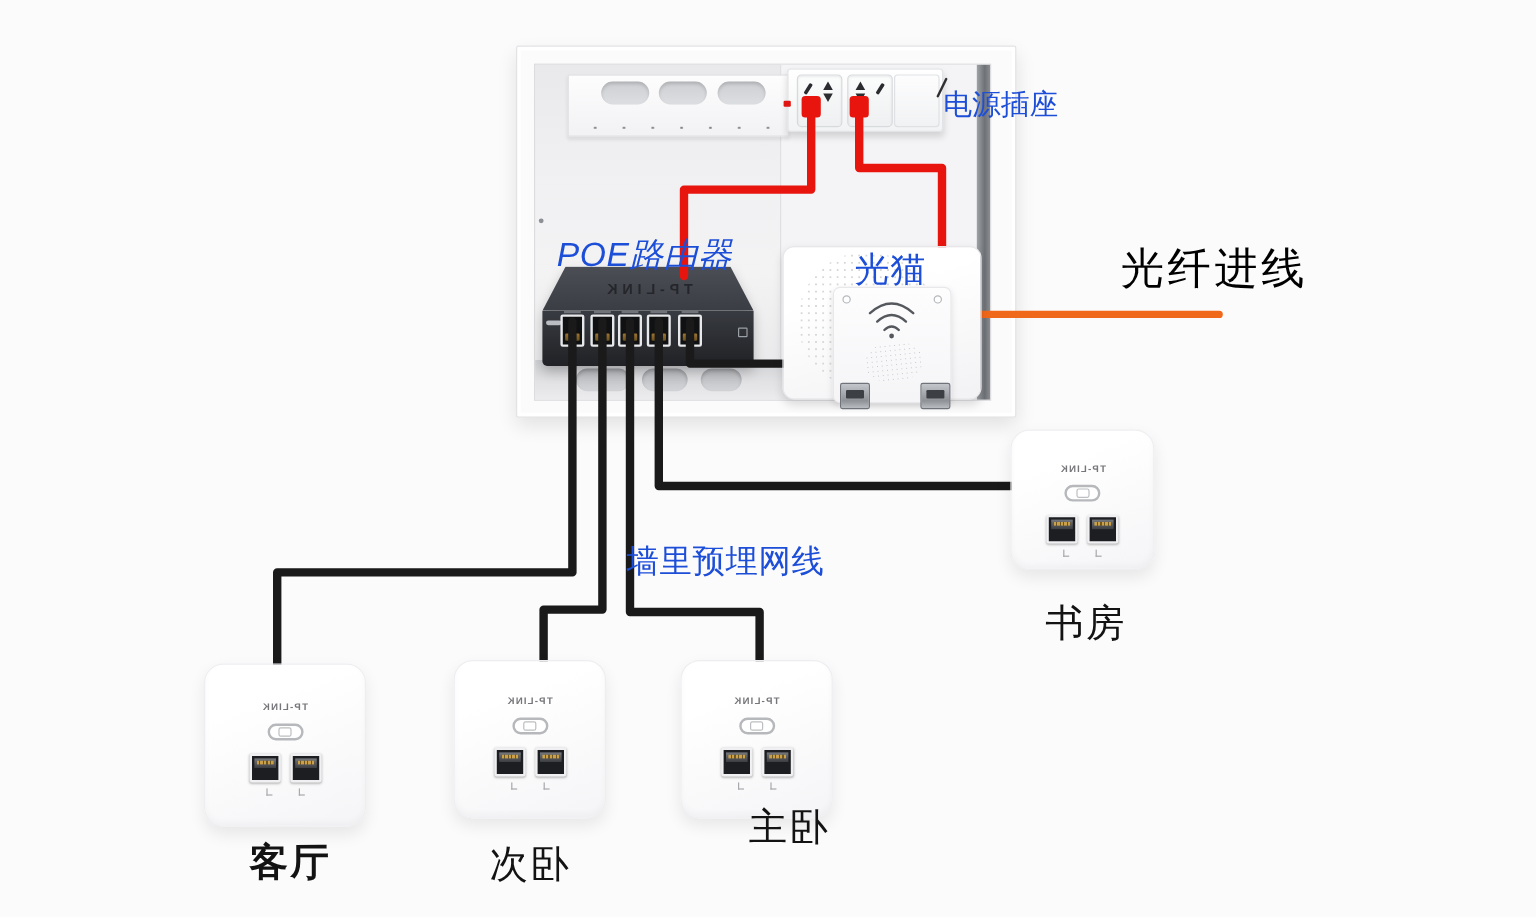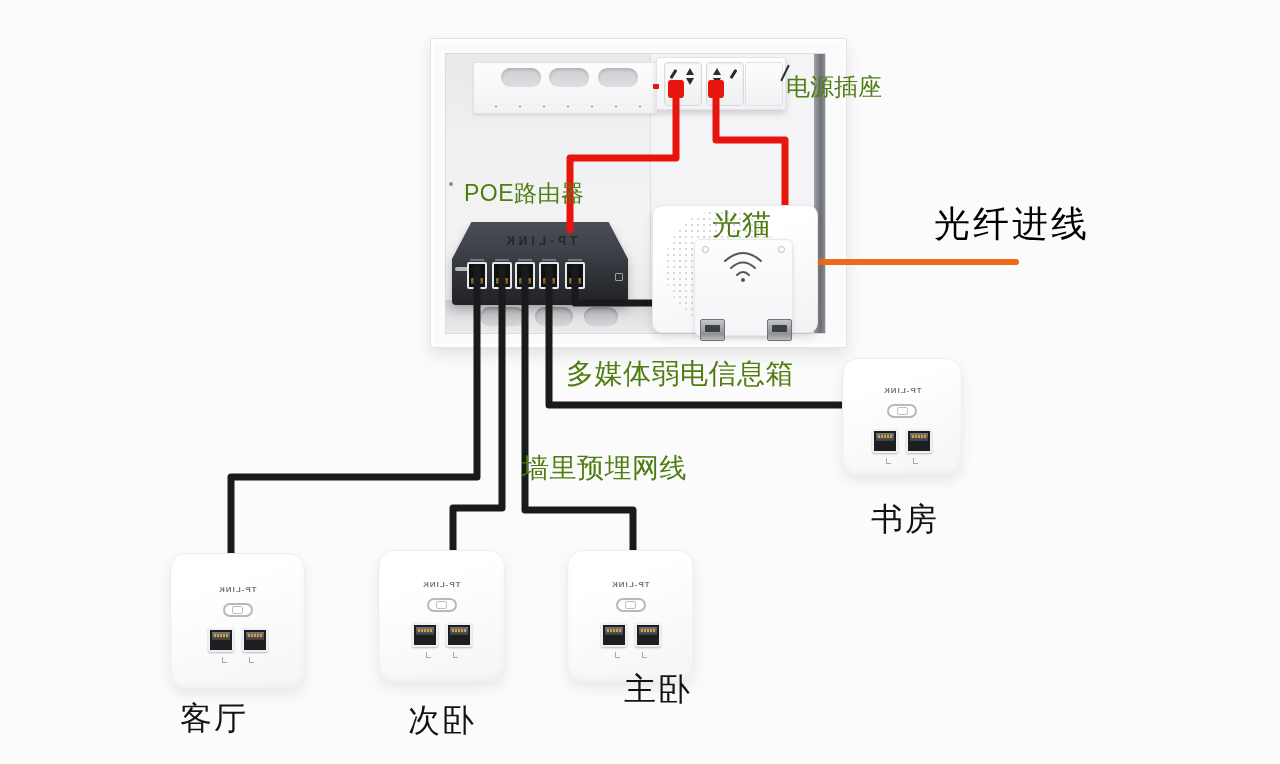--- a/index.html
+++ b/index.html
@@ -169,23 +169,23 @@
     box-sizing:border-box;box-shadow:0 1px 2px rgba(0,0,0,.25);position:relative;
   }
   .rj45::before{content:"";position:absolute;left:2px;right:2px;top:2px;height:8px;
     background:linear-gradient(180deg,#75787d,#3b3d41);}
   .rj45::after{content:"";position:absolute;left:4px;right:4px;top:4px;height:3px;
     background:repeating-linear-gradient(90deg,#caa14a 0 2px,#6f571f 2px 3px);}
   .pnums{margin-top:5px;display:flex;gap:22px;}
   .pnums i{display:block;width:4px;height:5px;border-left:1px solid #a9a9ad;border-bottom:1px solid #a9a9ad;}
 
   
-  .lbl{position:absolute;color:#4d7c0f;font-weight:500;white-space:nowrap;}
+  .lbl{position:absolute;color:#1d4ed8;font-weight:500;white-space:nowrap;}
   .lbl-socket{left:786px;top:71px;font-size:24px;}
-  .lbl-router{left:464px;top:178px;font-size:23px;letter-spacing:.5px;}
+  .lbl-router{left:464px;top:194px;font-size:28px;letter-spacing:.5px;font-style:italic;}
   .lbl-modem{left:712px;top:205px;font-size:29px;letter-spacing:1px;z-index:8;}
   .lbl-boxname{left:566px;top:355px;font-size:28px;letter-spacing:.5px;}
   .lbl-wallcable{left:522px;top:450px;font-size:27px;letter-spacing:.5px;}
   .lbl-fiber{left:934px;top:200px;font-size:36px;letter-spacing:3px;color:#000;}
   .room-lbl{position:absolute;transform:translateX(-50%);font-size:32px;font-weight:500;color:#131313;letter-spacing:2px;}
 
   svg.cables{position:absolute;left:0;top:0;pointer-events:none;}
 </style>
 </head>
 <body>
@@ -336,22 +336,21 @@
     </div>
     <div class="pnums">
         <i></i>
         <i></i>
       </div>
   </div>
 
   <div class="lbl lbl-socket">电源插座</div>
   <div class="lbl lbl-router">POE路由器</div>
   <div class="lbl lbl-modem">光猫</div>
-  <div class="lbl lbl-boxname">多媒体弱电信息箱</div>
   <div class="lbl lbl-wallcable">墙里预埋网线</div>
   <div class="lbl lbl-fiber">光纤进线</div>
 
   <div class="room-lbl" style="left:905px;top:498px;">书房</div>
-  <div class="room-lbl" style="left:214px;top:697px;">客厅</div>
+  <div class="room-lbl" style="left:242px;top:697px;font-weight:bold;">客厅</div>
   <div class="room-lbl" style="left:442px;top:699px;">次卧</div>
   <div class="room-lbl" style="left:658px;top:668px;">主卧</div>
 
 </div>
 
 </body></html>

